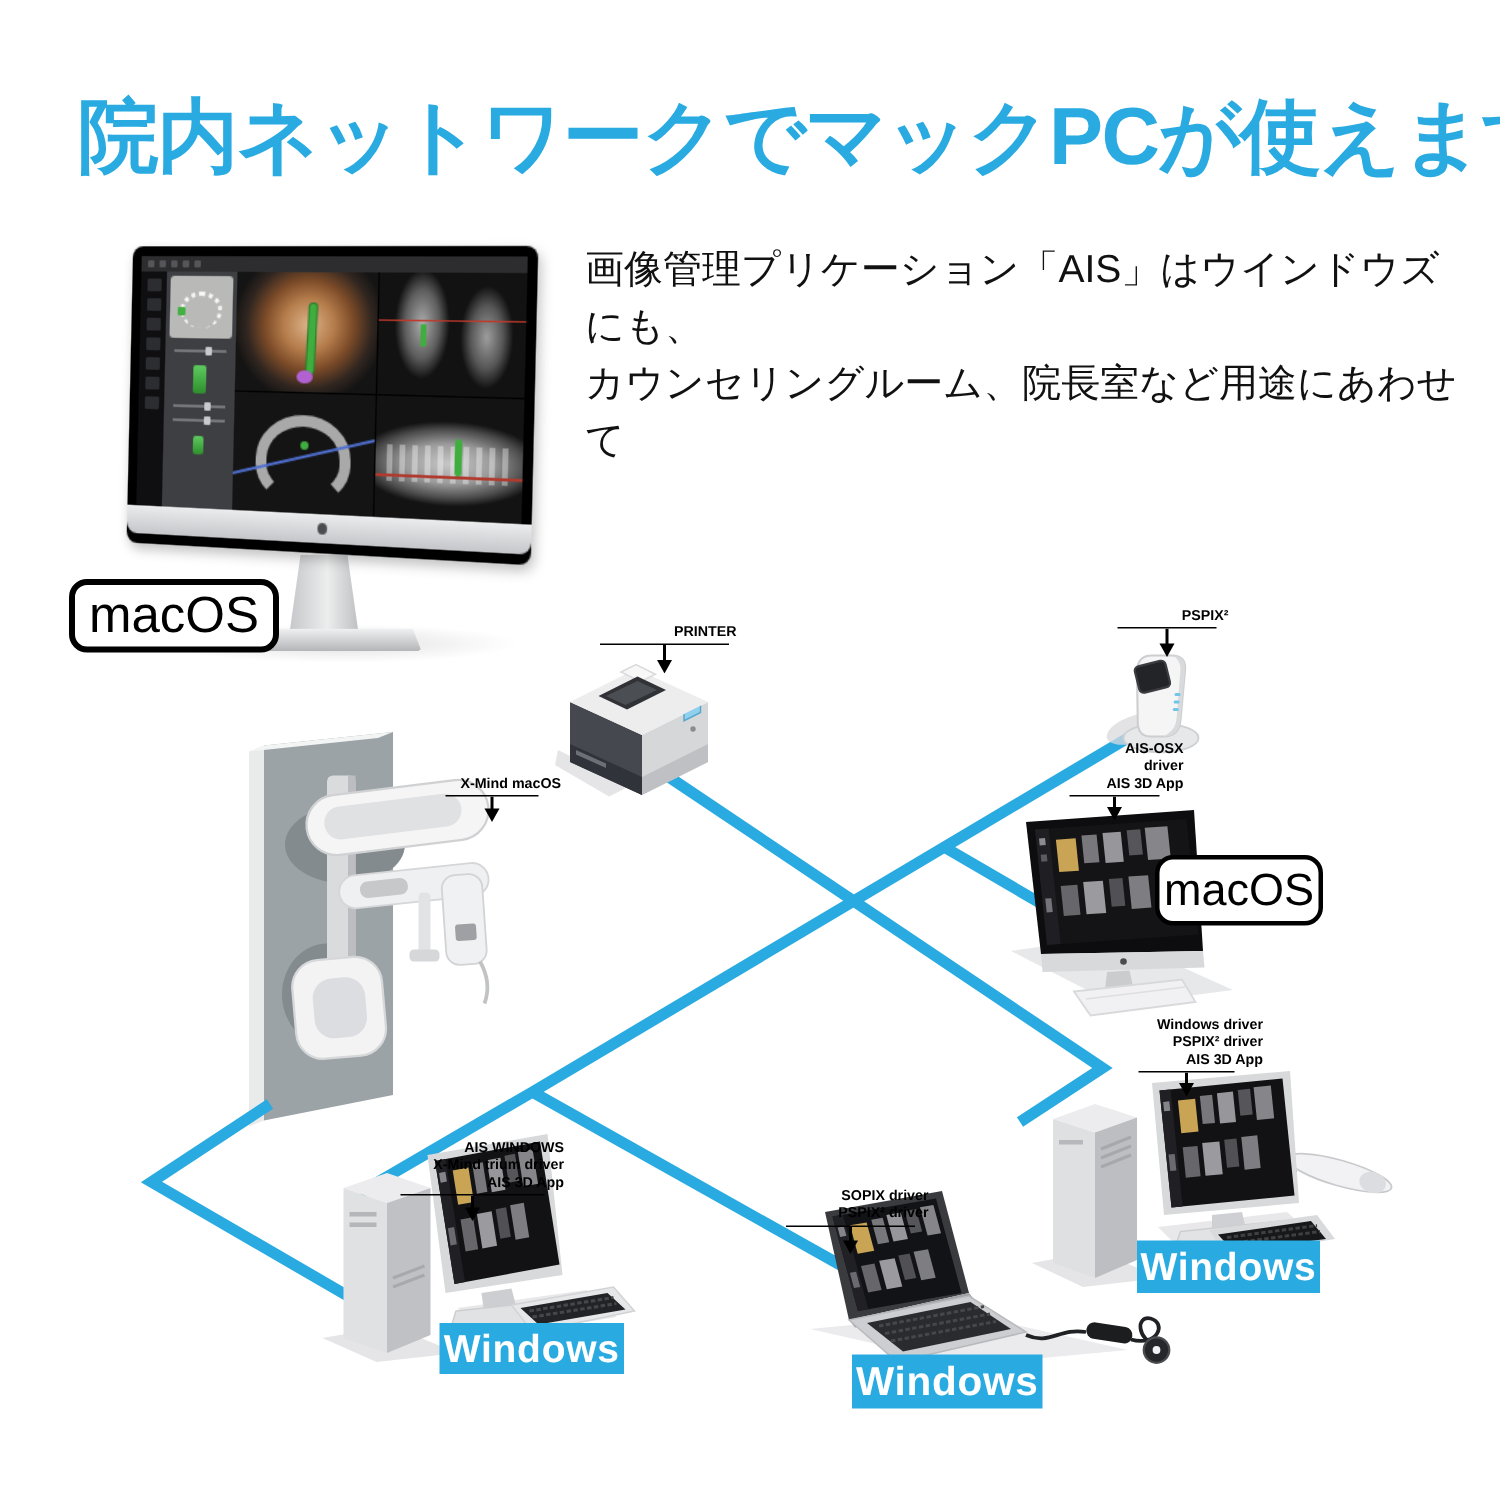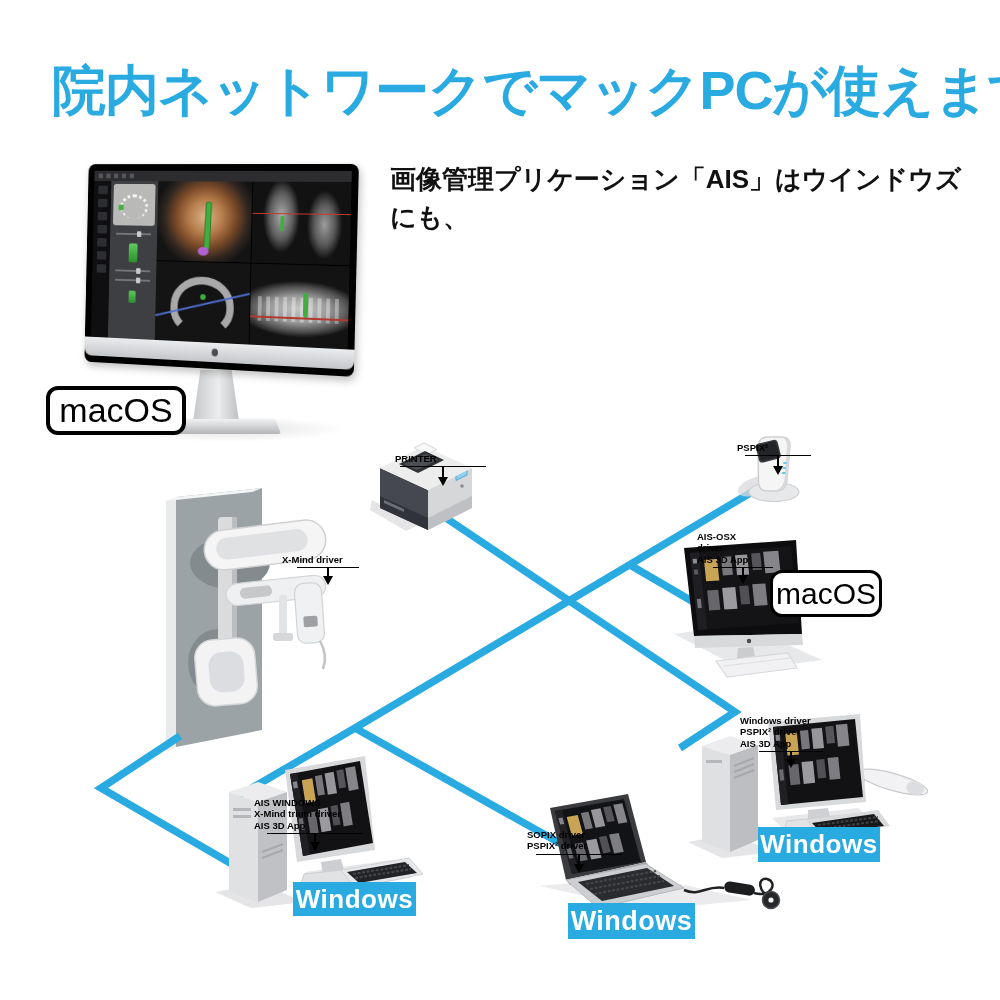--- a/index.html
+++ b/index.html
@@ -8,24 +8,24 @@
   }
   *{margin:0;padding:0;box-sizing:border-box;}
   html,body{background:#fff;}
   body{font-family:"Liberation Sans","DejaVu Sans",sans-serif;}
   .canvas{position:relative;width:1000px;height:1000px;background:#ffffff;overflow:hidden;}
 
   
   .title{position:absolute;left:52px;top:55px;width:900px;font-size:54px;font-weight:800;
          color:var(--accent);letter-spacing:-1px;white-space:nowrap;}
   .intro{position:absolute;left:390px;top:160px;width:595px;font-size:26px;line-height:38px;
-         color:#111;font-weight:700;}
+         color:#111;font-weight:400;}
 
   
-  .anno{position:absolute;text-align:left;font-size:9.5px;line-height:1.2;font-weight:700;color:#000;margin-top:37px;}
+  .anno{position:absolute;text-align:right;font-size:9.5px;line-height:1.2;font-weight:700;color:#000;}
   .anno .rule{border-top:1.6px solid #000;margin:2px auto 0;}
   .anno svg{display:block;margin:0 auto;}
 
   
   .badge-mac{position:absolute;background:#fff;border:4px solid #000;border-radius:12px;
              display:flex;align-items:center;justify-content:center;color:#000;font-weight:500;z-index:30;}
   .badge-win{position:absolute;background:var(--accent);color:#fff;display:flex;align-items:center;
              justify-content:center;font-weight:600;z-index:30;letter-spacing:.5px;}
 
   
@@ -92,20 +92,21 @@
 </style>
 </head>
 <body>
 
 <div class="canvas">
 
   <div class="title">院内ネットワークでマックPCが使えます</div>
 
   <div class="intro">
     <div>画像管理プリケーション「AIS」はウインドウズにも、</div>
+    <div>カウンセリングルーム、院長室など用途にあわせて</div>
   </div>
 
   <div class="layer" style="left:160px;top:483px;width:182px;height:272px;z-index:5">
     <svg viewBox="0 0 182 272">
       <polygon points="6,18 16,14 16,264 6,268" fill="#e9ebeb"></polygon>
       <polygon points="16,14 102,5 102,247 16,264" fill="#9ba3a7"></polygon>
       <polygon points="6,18 16,14 102,5 92,9" fill="#f3f4f4"></polygon>
       <ellipse cx="70" cy="80" rx="40" ry="26" fill="#838b8f"></ellipse>
       <ellipse cx="58" cy="180" rx="30" ry="34" fill="#838b8f"></ellipse>
       <rect x="58" y="34" width="19" height="172" rx="4" fill="#dadbdd"></rect>
@@ -395,21 +396,21 @@
   <div class="anno" style="left:737px;top:405px;width:82px;z-index:25">
     <div>PSPIX²</div>
     <div class="rule" style="width:66px"></div>
     <svg width="18" height="19">
         <line x1="9" y1="0" x2="9" y2="11" stroke="#000" stroke-width="2"></line>
         <polygon points="4,10 14,10 9,19" fill="#000"></polygon>
       </svg>
   </div>
 
   <div class="anno" style="left:282px;top:517px;width:92px;z-index:25">
-    <div>X-Mind driver</div>
+    <div>X-Mind macOS</div>
     <div class="rule" style="width:62px"></div>
     <svg width="18" height="17">
         <line x1="9" y1="0" x2="9" y2="9" stroke="#000" stroke-width="2"></line>
         <polygon points="4,8 14,8 9,17" fill="#000"></polygon>
       </svg>
   </div>
 
   <div class="anno" style="left:697px;top:494px;width:92px;z-index:25">
     <div>AIS-OSX</div>
     <div>driver</div>
@@ -436,21 +437,21 @@
     <div>AIS WINDOWS</div>
     <div>X-Mind trium driver</div>
     <div>AIS 3D App</div>
     <div class="rule" style="width:96px"></div>
     <svg width="18" height="17">
         <line x1="9" y1="0" x2="9" y2="9" stroke="#000" stroke-width="2"></line>
         <polygon points="4,8 14,8 9,17" fill="#000"></polygon>
       </svg>
   </div>
 
-  <div class="anno" style="left:527px;top:792px;width:104px;z-index:25">
+  <div class="anno" style="left:515px;top:792px;width:104px;z-index:25">
     <div>SOPIX driver</div>
     <div>PSPIX² driver</div>
     <div class="rule" style="width:86px"></div>
     <svg width="18" height="18">
         <line x1="9" y1="0" x2="9" y2="10" stroke="#000" stroke-width="2"></line>
         <polygon points="4,9 14,9 9,18" fill="#000"></polygon>
       </svg>
   </div>
 
   <div class="badge-mac" style="left:46px;top:386px;width:140px;height:49px;font-size:34px">macOS</div>

